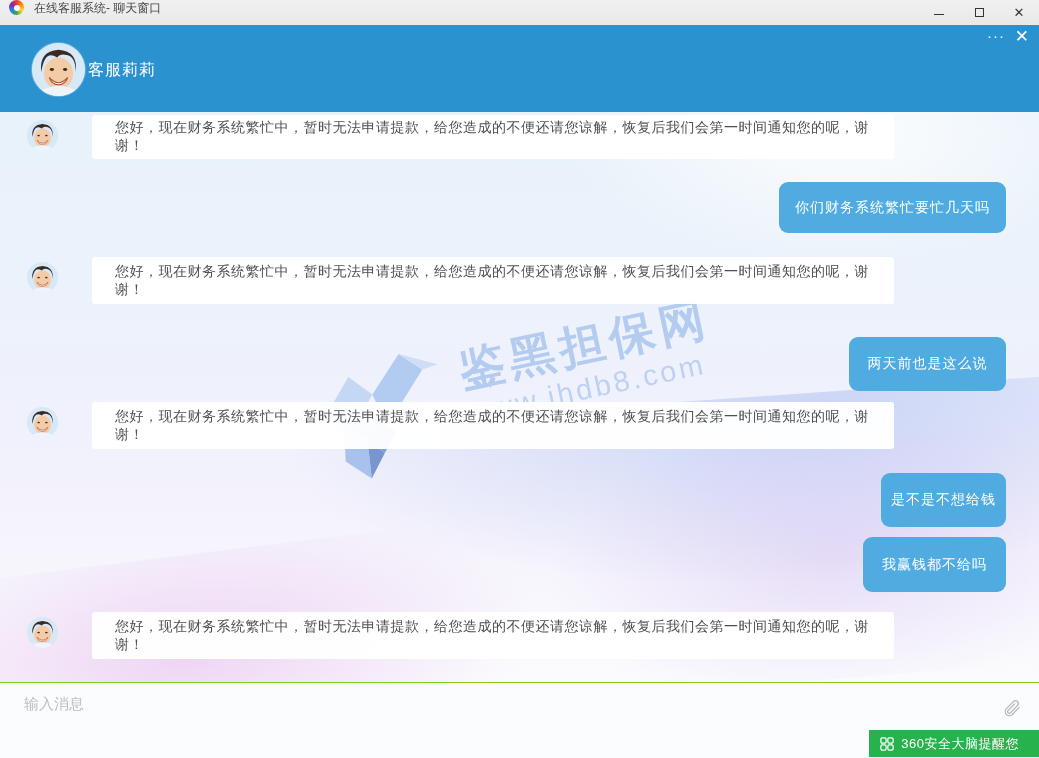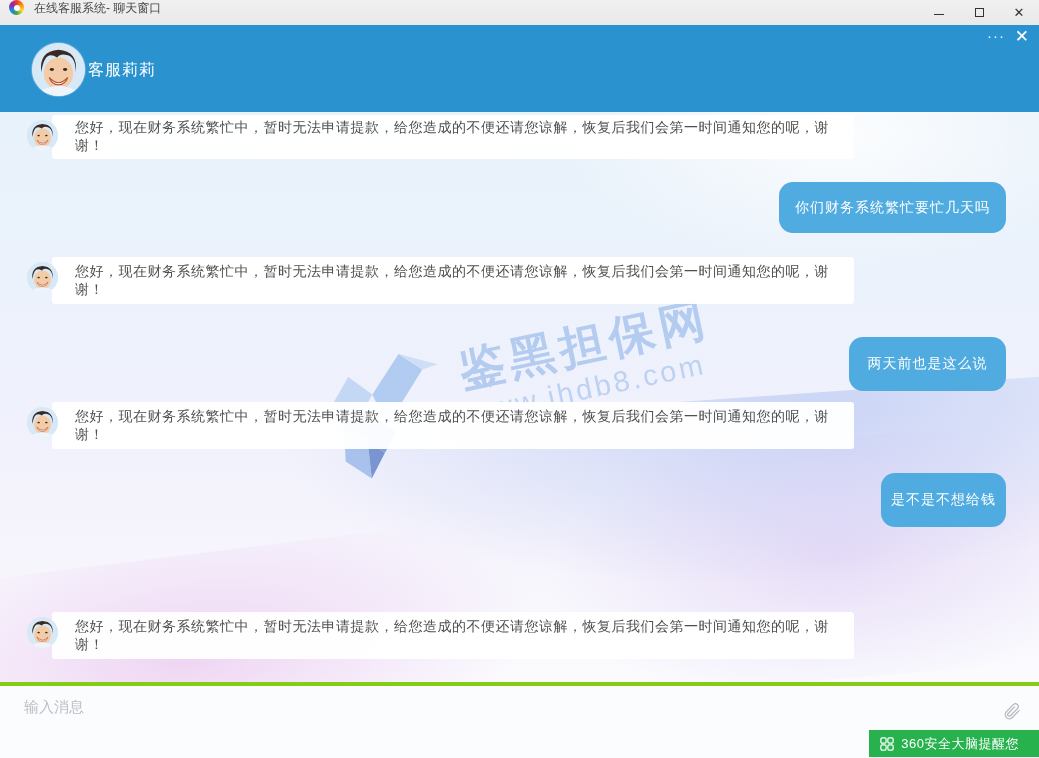--- a/index.html
+++ b/index.html
@@ -68,44 +68,44 @@
   .wm-cn{font-size:46px;font-weight:bold;color:#8fb3e9;letter-spacing:5px;line-height:1.1;}
   .wm-url{font-size:29px;color:#9dbcee;letter-spacing:3px;margin-top:2px;}
 
   
   .row{position:absolute;left:0;width:100%;z-index:2;}
   .row .avatar{
     position:absolute;left:27px;top:5px;width:31px;height:31px;border-radius:50%;
     overflow:hidden;background:#d7e8f7;
   }
   .bubble-left{
-    margin-left:52px;width:802px;height:100%;box-sizing:border-box;
+    margin-left:92px;width:802px;height:100%;box-sizing:border-box;
     background:rgba(255,255,255,.96);border-radius:3px;
     display:flex;align-items:center;padding-left:23px;
     color:#4f4f4f;font-size:14px;letter-spacing:.5px;
   }
   .bubble-right{
     margin-left:auto;margin-right:33px;height:100%;box-sizing:border-box;
-    background:#4fabe0;border-radius:14px;
+    background:#4fabe0;border-radius:9px;
     display:flex;align-items:center;justify-content:center;
     color:#fff;font-size:14px;letter-spacing:1px;
   }
   .m0{top:3px;height:44px;}
   .m1{top:70px;height:51px;} .m1 .bubble-right{width:227px;}
   .m2{top:145px;height:47px;}
   .m3{top:225px;height:54px;} .m3 .bubble-right{width:157px;}
   .m4{top:290px;height:47px;}
   .m5{top:361px;height:54px;} .m5 .bubble-right{width:125px;}
   .m6{top:425px;height:55px;} .m6 .bubble-right{width:143px;}
   .m7{top:500px;height:47px;}
 
   
   .composer{
     position:absolute;top:682px;left:0;right:0;height:76px;
-    background:#fbfcfd;border-top:4px solid #84cc16;box-sizing:border-box;z-index:10;
+    background:#fbfcfd;border-top:1px solid #84cc16;box-sizing:border-box;z-index:10;
   }
   .composer-input{
     position:absolute;left:22px;top:10px;width:940px;height:40px;
     border:none;outline:none;background:transparent;resize:none;
     font-family:"Liberation Sans","DejaVu Sans",sans-serif;
     font-size:15px;color:#555;
   }
   .composer-input::placeholder{color:#b9bfc6;}
   .attach{position:absolute;right:17px;top:15px;width:20px;height:20px;cursor:pointer;}
 
@@ -233,20 +233,25 @@
       </span>
       <div class="bubble-left">
         <span>您好，现在财务系统繁忙中，暂时无法申请提款，给您造成的不便还请您谅解，恢复后我们会第一时间通知您的呢，谢谢！</span>
       </div>
     </div>
       <div class="row m5">
       <div class="bubble-right" style="background: rgb(79, 171, 224);">
         <span>是不是不想给钱</span>
       </div>
     </div>
+      <div class="row m6">
+      <div class="bubble-right" style="background: rgb(79, 171, 224);">
+        <span>我赢钱都不给吗</span>
+      </div>
+    </div>
       <div class="row m7">
       <span class="avatar">
         <svg viewBox="0 0 40 40" width="31" height="31">
           <circle cx="20" cy="20" r="20" fill="#d7e8f7"></circle>
           <ellipse cx="20" cy="23" rx="11" ry="12" fill="#f3cba6"></ellipse>
           <path d="M7 22 Q5 6 20 5 Q35 6 33 22 Q33 10 26 9 Q21 8 19 11 Q13 7 10 12 Q8 15 7 22 Z" fill="#3a2a22"></path>
           <ellipse cx="15" cy="20" rx="1.6" ry="1.1" fill="#3a2a22"></ellipse>
           <ellipse cx="25" cy="20" rx="1.6" ry="1.1" fill="#3a2a22"></ellipse>
           <path d="M13 26 Q20 34 27 26 Q25 31.5 20 31.5 Q15 31.5 13 26 Z" fill="#fff" stroke="#b0543a" stroke-width="0.8"></path>
           <path d="M5 37 Q20 28 35 37 L35 40 L5 40 Z" fill="#eef4fb"></path>

